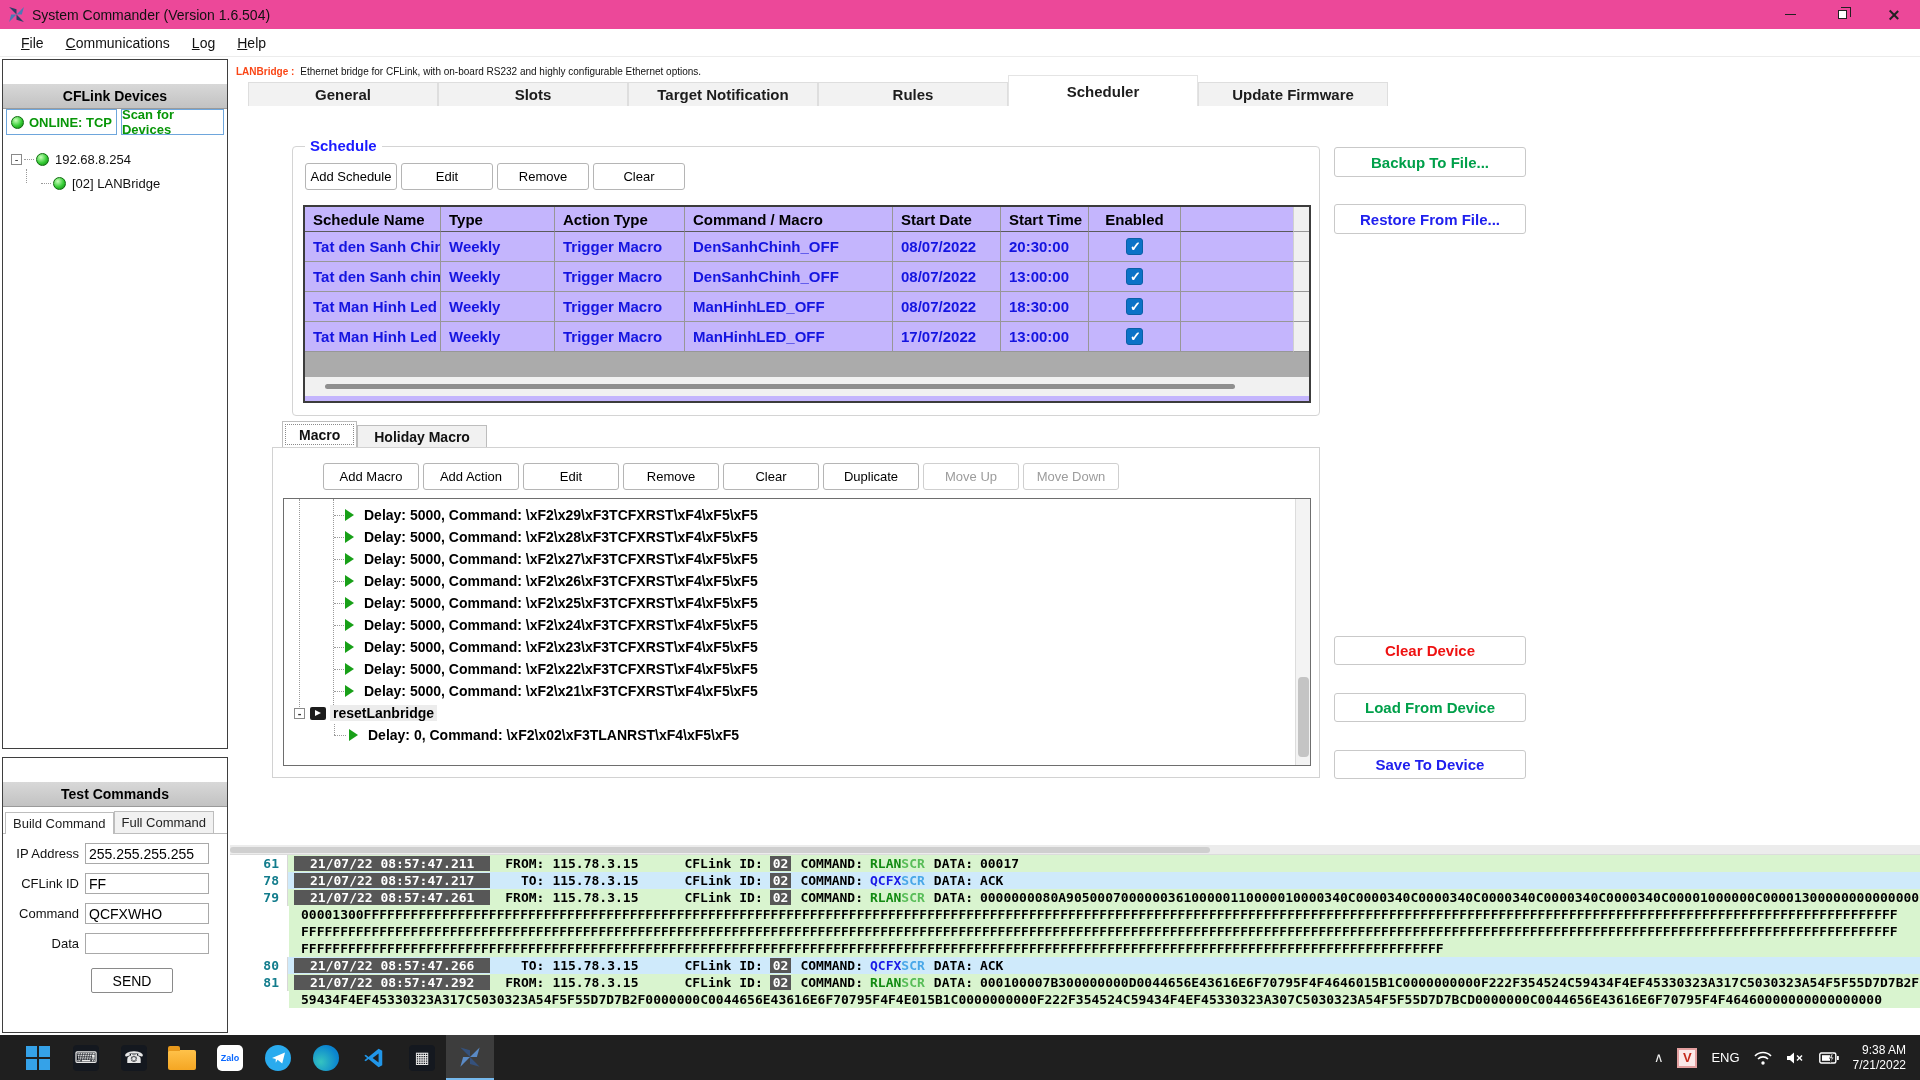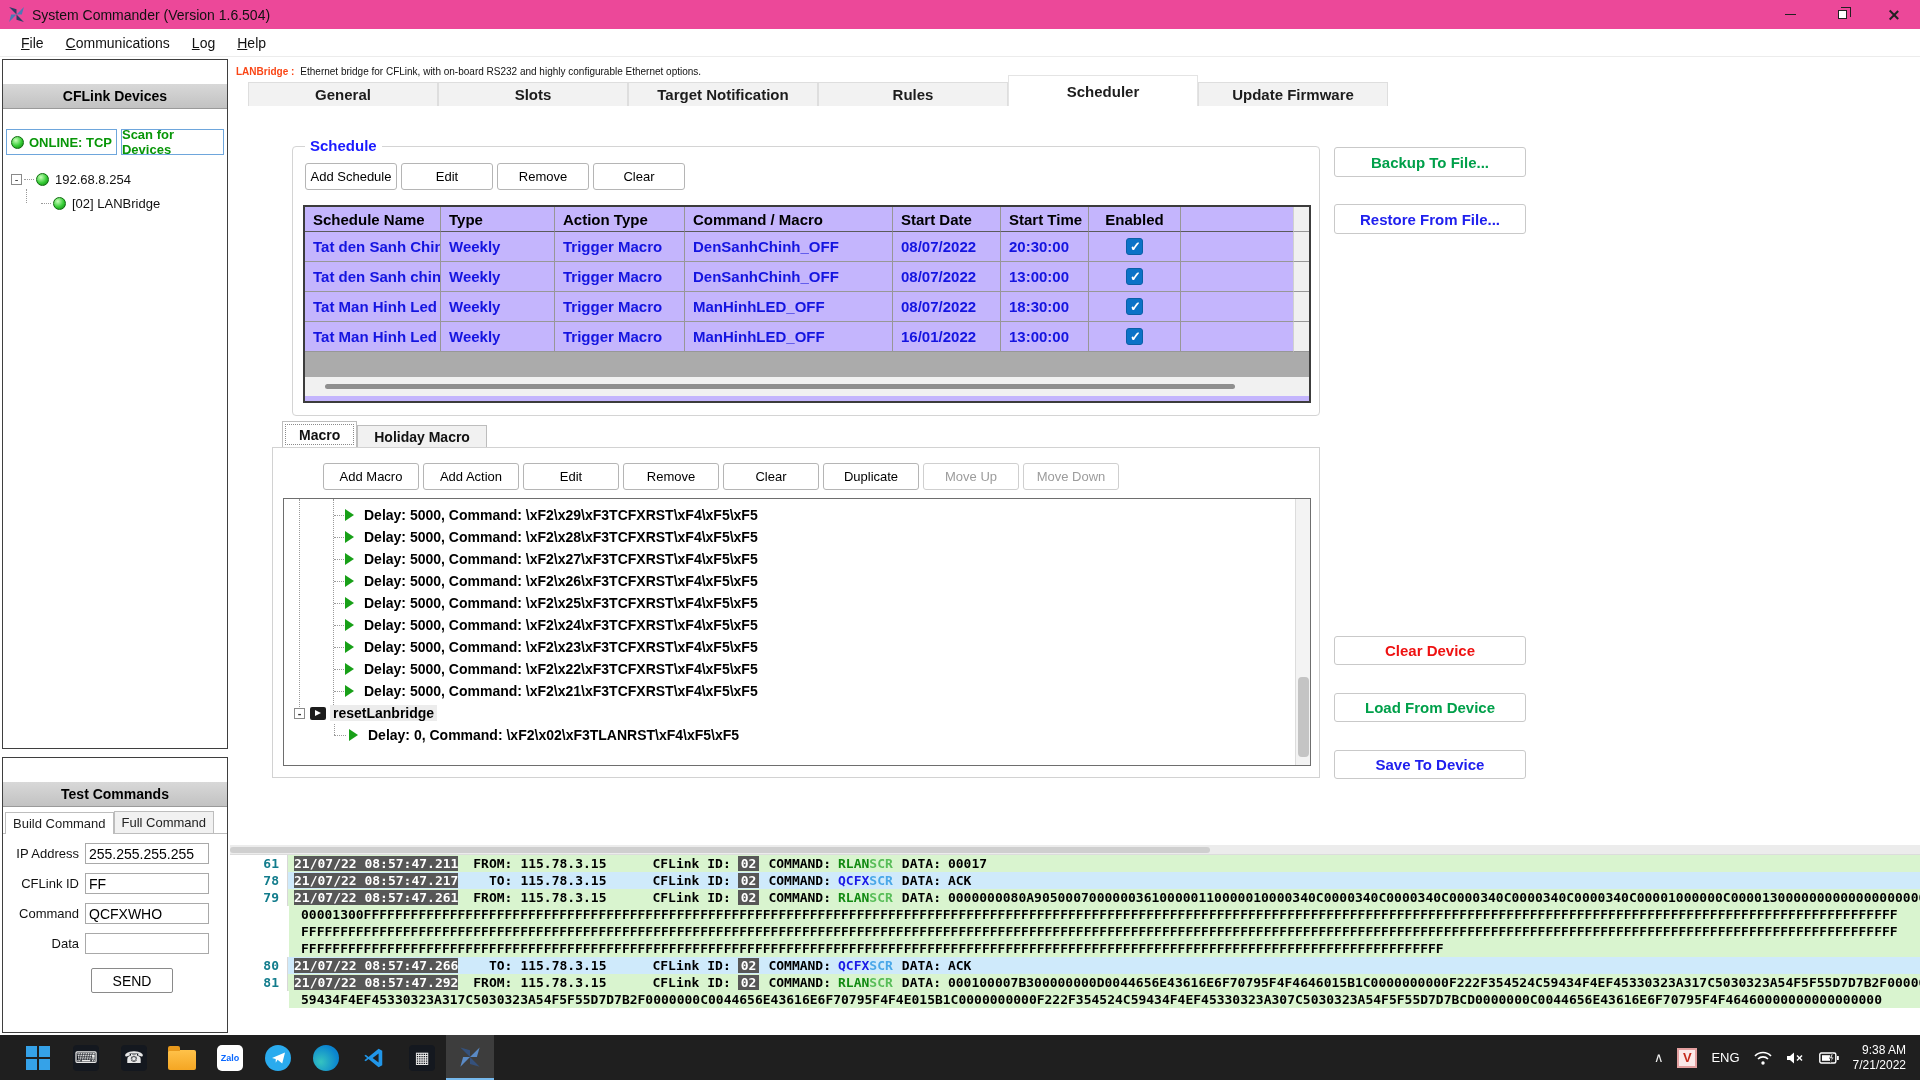--- a/index.html
+++ b/index.html
@@ -22,21 +22,21 @@
 
   
   .menubar { left:0; top:29px; width:1920px; height:28px; background:#fff; display:flex; align-items:center; padding-left:10px; border-bottom:1px solid #ececec; }
   .menu-item { font-size:14px; color:#111; padding:3px 11px; }
   .menu-item::first-letter { text-decoration:underline; }
 
   
   .panel { border:1px solid #3f3f3f; background:#fff; }
   .panel-hdr { height:25px; background:linear-gradient(#d8d8d8,#c2c2c2); border-bottom:1px solid #9a9a9a; display:flex; align-items:center; justify-content:center; font-size:14px; font-weight:bold; color:#000;margin-top:24px; }
   .devices-panel { left:2px; top:59px; width:226px; height:690px; }
-  .status-row { display:flex; gap:4px; padding:20px 3px 2px 3px;align-items:flex-end; }
+  .status-row { display:flex; gap:4px; padding:0 3px 2px 3px;align-items:flex-end; }
   .status-box { height:26px; border:1px solid #6ea6dc; background:#fff; display:flex; align-items:center; justify-content:center; gap:5px; }
   .online-box { width:112px; }
   .scan-box { width:104px; }
   .green-bold { color:#089608; font-weight:bold; font-size:13px; }
   .sphere { width:13px; height:13px; border-radius:50%; border:1px solid #0d6b0d; background:radial-gradient(circle at 35% 30%, #c8ffba, #35cc35 55%, #0f7a0f); }
   .tree { padding:10px 4px 0 8px; font-size:13px; color:#111; }
   .tree-row { display:flex; align-items:center; height:24px; position:relative; }
   .expander { width:11px; height:11px; border:1px solid #8a8a8a; background:#fff; display:flex; align-items:center; justify-content:center; font-size:11px; line-height:9px; color:#333; }
   .tree-dots { width:10px; border-top:1px dotted #9a9a9a; margin:0 2px; }
   .tree-vline { position:absolute; left:15px; top:22px; height:14px; border-left:1px dotted #9a9a9a; }
@@ -111,21 +111,21 @@
   .t-green { color:#00a04a; } .t-blue { color:#2020ee; } .t-red { color:#ee1111; }
 
   
   .log { left:230px; top:845px; width:1690px; height:190px; background:#fff; font-family:"DejaVu Sans Mono", monospace; }
   .log-hscroll { height:10px; background:#ececec; position:relative; border-bottom:1px solid #dcdcdc; }
   .log-hscroll .thumb { position:absolute; left:0; top:2px; width:58%; height:6px; background:#cfcfcf; border-radius:3px; }
   .log-row { display:flex; height:17px; align-items:center; }
   .log-num { width:58px; text-align:right; padding-right:8px; color:#127c8c; font-size:13px; font-weight:bold; background:#fff; border-right:1px solid #d8d8d8; height:17px; display:flex; align-items:center; justify-content:flex-end; }
   .log-body { flex:1; height:17px; display:flex; align-items:center; font-size:13px; font-weight:bold; color:#000; white-space:nowrap; overflow:hidden; padding-left:6px; }
   .log-body.from { background:#d9f4cf; } .log-body.to { background:#cfeafb; }
-  .log-ts { background:#575757; color:#fff; padding:0 0; height:15px; display:flex; align-items:center; }
+  .log-ts { background:#575757; color:#fff; padding:0 16px; height:15px; display:flex; align-items:center; }
   .log-dir { width:48px; text-align:right; margin-left:6px; display:inline-block; }
   .log-ip { margin-left:8px; }
   .id-lbl { margin-left:46px; }
   .log-id { background:#575757; color:#fff; padding:0 3px; margin-left:7px; height:15px; display:flex; align-items:center; }
   .cmd-lbl { margin-left:9px; }
   .log-cmd { margin-left:7px; }
   .from .ca { color:#128a12; } .from .cb { color:#58bd58; }
   .to .ca { color:#1919e6; } .to .cb { color:#49a7e8; }
   .data-lbl { margin-left:9px; }
   .log-data { margin-left:7px; flex:1; overflow:hidden; }
@@ -348,21 +348,21 @@
             </span>
             <span class="scell cfill"></span>
             <span class="cvs"></span>
           </div>
 
           <div class="srow sdata">
             <span class="scell c1">Tat Man Hinh Led T7</span>
             <span class="scell c2">Weekly</span>
             <span class="scell c3">Trigger Macro</span>
             <span class="scell c4">ManHinhLED_OFF</span>
-            <span class="scell c5">16/01/2022</span>
+            <span class="scell c5">17/07/2022</span>
             <span class="scell c6">13:00:00</span>
             <span class="scell c7">
               <span class="checkbox enabled"></span>
             </span>
             <span class="scell cfill"></span>
             <span class="cvs"></span>
           </div>
         </div>
       <div class="sched-grayband"></div>
       <div class="sched-hscroll">

